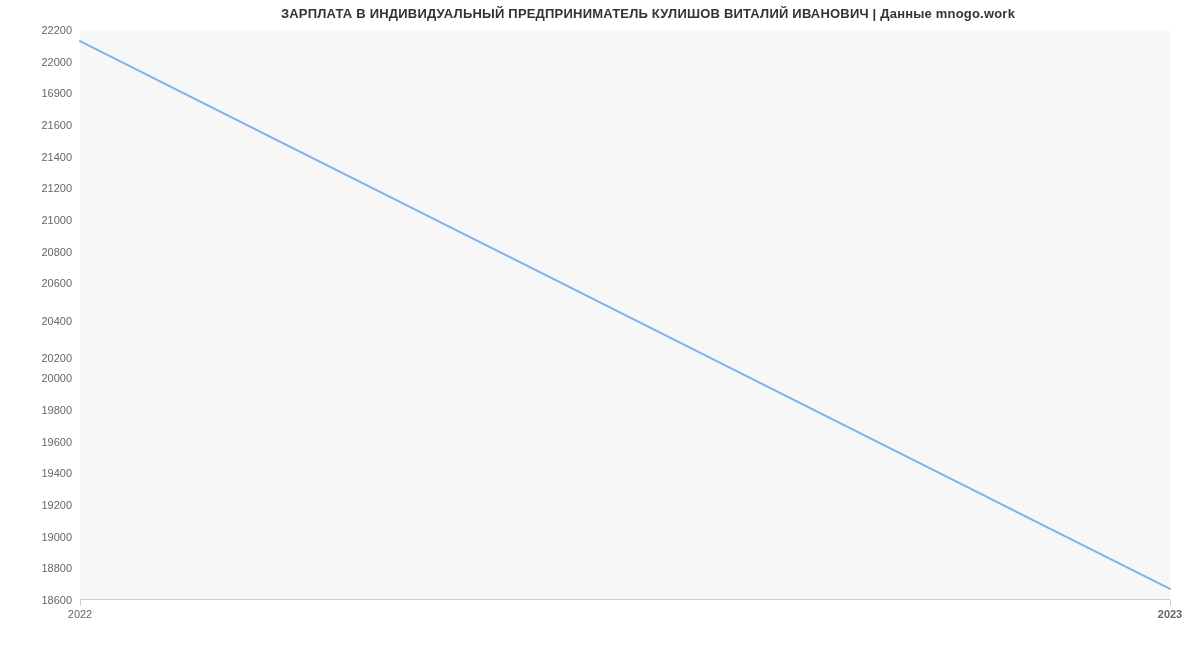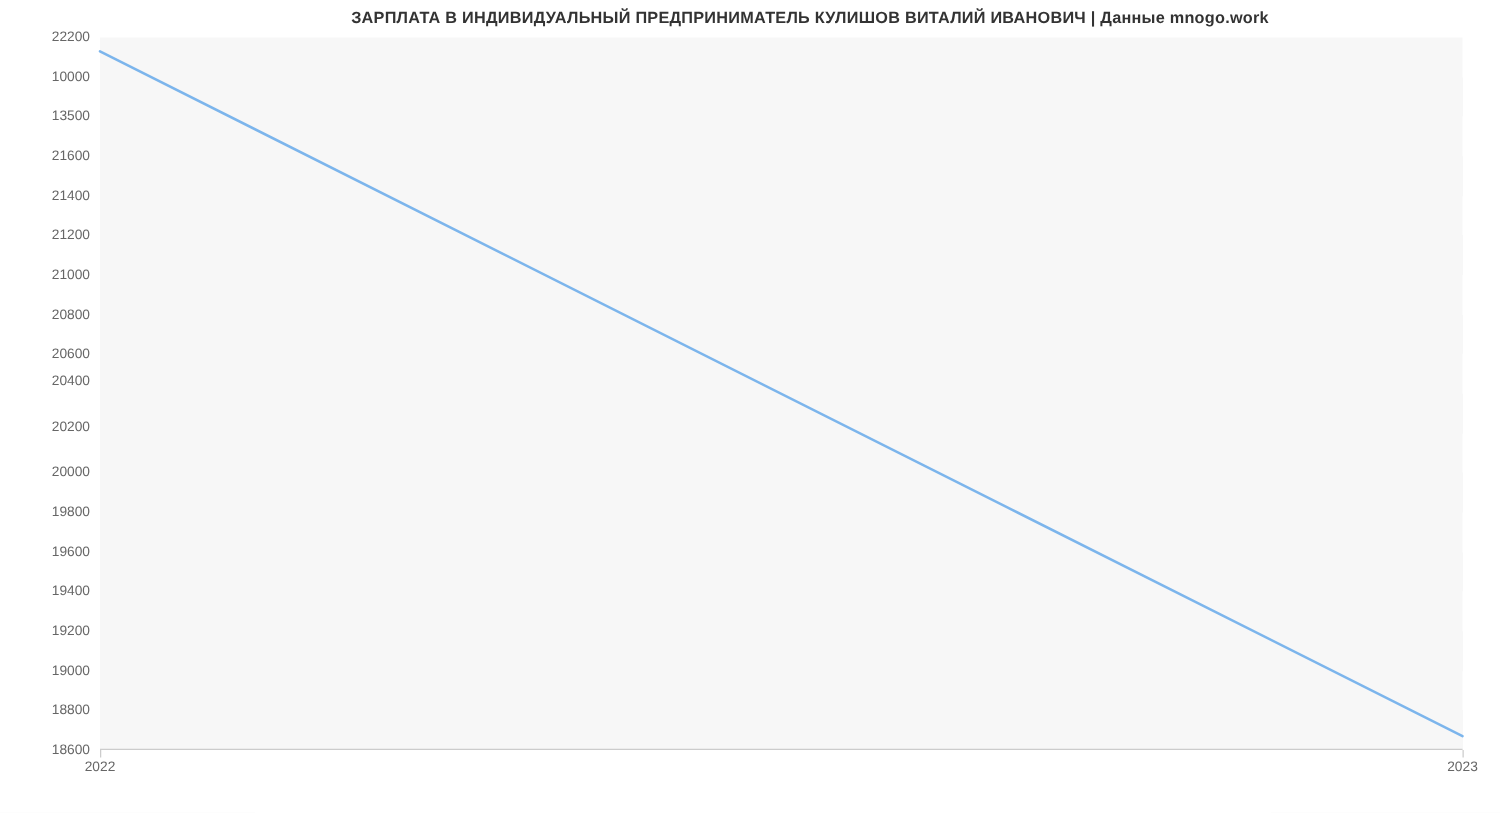--- a/index.html
+++ b/index.html
@@ -115,29 +115,29 @@
       </svg>
     <div class="baseline"></div>
   <div class="y-label" style="bottom: 0px; margin-left: 36px;">18600</div>
       <div class="y-label" style="bottom: 31.6667px;">18800</div>
       <div class="y-label" style="bottom: 63.3333px;">19000</div>
       <div class="y-label" style="bottom: 95px;">19200</div>
       <div class="y-label" style="bottom: 126.667px;">19400</div>
       <div class="y-label" style="bottom: 158.333px;">19600</div>
       <div class="y-label" style="bottom: 190px;">19800</div>
       <div class="y-label" style="bottom: 221.667px;">20000</div>
-      <div class="y-label" style="bottom: 258px;">20200</div>
-      <div class="y-label" style="bottom: 295px;">20400</div>
+      <div class="y-label" style="bottom: 242px;">20200</div>
+      <div class="y-label" style="bottom: 279px;">20400</div>
       <div class="y-label" style="bottom: 316.667px;">20600</div>
       <div class="y-label" style="bottom: 348.333px;">20800</div>
       <div class="y-label" style="bottom: 380px;">21000</div>
       <div class="y-label" style="bottom: 411.667px;">21200</div>
       <div class="y-label" style="bottom: 443.333px;">21400</div>
       <div class="y-label" style="bottom: 475px;">21600</div>
-      <div class="y-label" style="bottom: 506.667px;">13500</div>
-      <div class="y-label" style="bottom: 538.333px;">10000</div>
+      <div class="y-label" style="bottom: 506.667px;">16900</div>
+      <div class="y-label" style="bottom: 538.333px;">22000</div>
       <div class="y-label" style="bottom: 570px;">22200</div>
       <div class="x-tick" style="left: 0px;"></div>
       <div class="x-label" style="left: 0px; text-align: center;">2022</div>
       <div class="x-tick" style="left: 1090px;"></div>
-      <div class="x-label" style="left: 1090px;">2023</div>
+      <div class="x-label" style="left: 1090px; font-weight: bold;">2023</div>
     </div>
 </div>
 
 </body></html>

